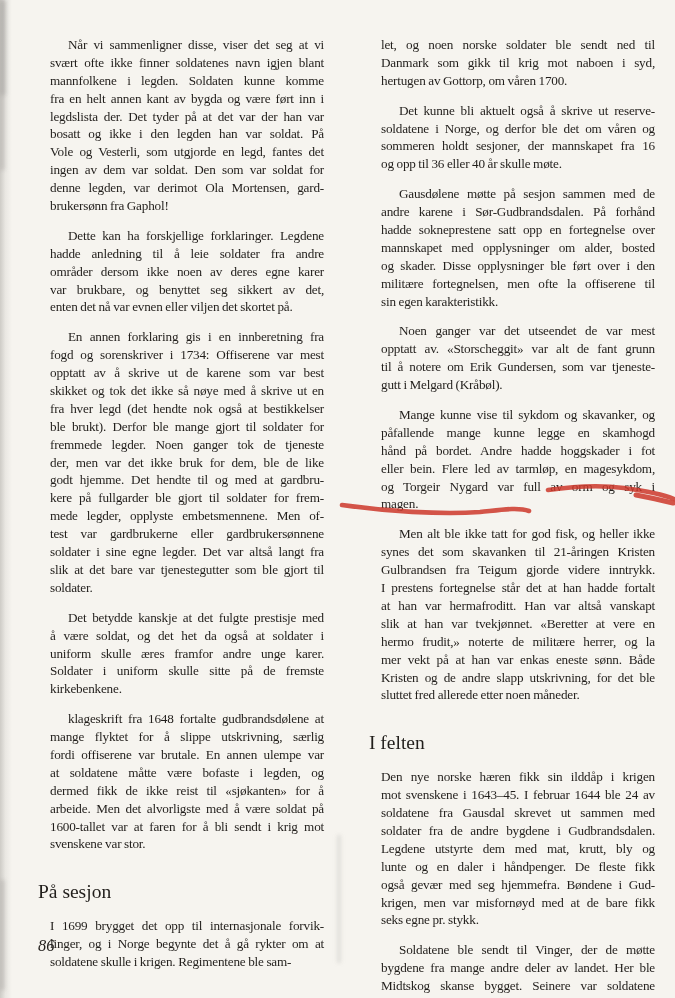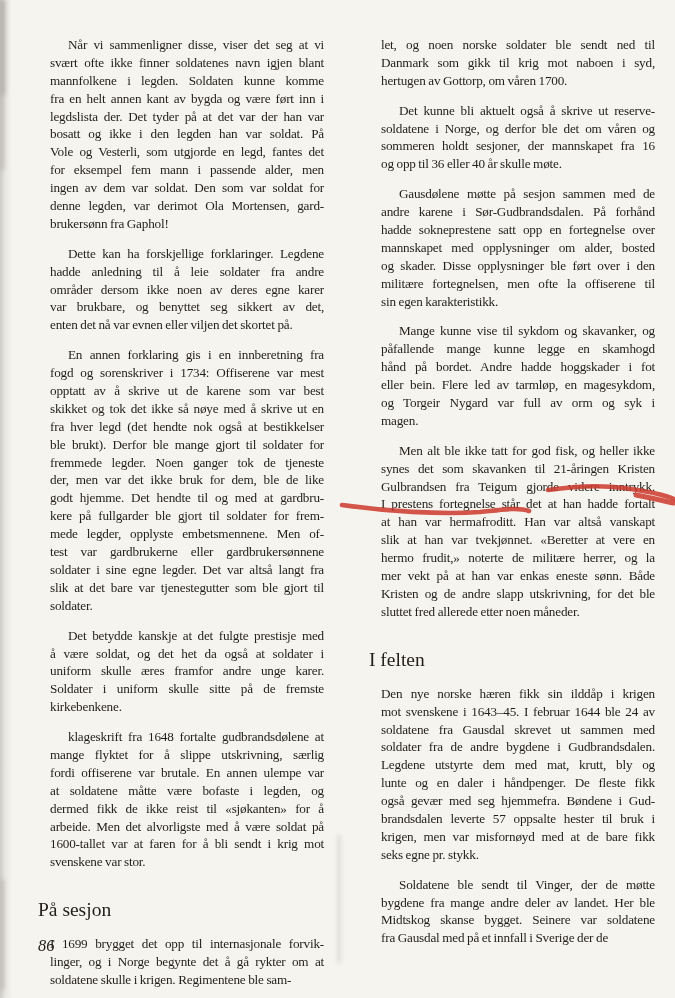--- a/index.html
+++ b/index.html
@@ -71,21 +71,20 @@
 
   <div class="col col-left" id="col-left">
       <div class="para indent">
         <div class="line">Når vi sammenligner disse, viser det seg at vi</div>
         <div class="line">svært ofte ikke finner soldatenes navn igjen blant</div>
         <div class="line">mannfolkene i legden. Soldaten kunne komme</div>
         <div class="line">fra en helt annen kant av bygda og være ført inn i</div>
         <div class="line">legdslista der. Det tyder på at det var der han var</div>
         <div class="line">bosatt og ikke i den legden han var soldat. På</div>
         <div class="line">Vole og Vesterli, som utgjorde en legd, fantes det</div>
-        <div class="line">for eksempel fem mann i passende alder, men</div>
         <div class="line">ingen av dem var soldat. Den som var soldat for</div>
         <div class="line">denne legden, var derimot Ola Mortensen, gard-</div>
         <div class="line last">brukersønn fra Gaphol!</div>
       </div>
       <div class="para indent">
         <div class="line">Dette kan ha forskjellige forklaringer. Legdene</div>
         <div class="line">hadde anledning til å leie soldater fra andre</div>
         <div class="line">områder dersom ikke noen av deres egne karer</div>
         <div class="line">var brukbare, og benyttet seg sikkert av det,</div>
         <div class="line last">enten det nå var evnen eller viljen det skortet på.</div>
@@ -146,20 +145,26 @@
       <div class="para indent">
         <div class="line">Gausdølene møtte på sesjon sammen med de</div>
         <div class="line">andre karene i Sør-Gudbrandsdalen. På forhånd</div>
         <div class="line">hadde sokneprestene satt opp en fortegnelse over</div>
         <div class="line">mannskapet med opplysninger om alder, bosted</div>
         <div class="line">og skader. Disse opplysninger ble ført over i den</div>
         <div class="line">militære fortegnelsen, men ofte la offiserene til</div>
         <div class="line last">sin egen karakteristikk.</div>
       </div>
       <div class="para indent">
+        <div class="line">Noen ganger var det utseendet de var mest</div>
+        <div class="line">opptatt av. «Storscheggit» var alt de fant grunn</div>
+        <div class="line">til å notere om Erik Gundersen, som var tjeneste-</div>
+        <div class="line last">gutt i Melgard (Kråbøl).</div>
+      </div>
+      <div class="para indent">
         <div class="line">Mange kunne vise til sykdom og skavanker, og</div>
         <div class="line">påfallende mange kunne legge en skamhogd</div>
         <div class="line">hånd på bordet. Andre hadde hoggskader i fot</div>
         <div class="line">eller bein. Flere led av tarmløp, en magesykdom,</div>
         <div class="line">og Torgeir Nygard var full av orm og syk i</div>
         <div class="line last">magen.</div>
       </div>
       <div class="para indent">
         <div class="line">Men alt ble ikke tatt for god fisk, og heller ikke</div>
         <div class="line">synes det som skavanken til 21-åringen Kristen</div>
@@ -174,21 +179,20 @@
       </div>
       <div class="heading">I felten</div>
       <div class="para">
         <div class="line">Den nye norske hæren fikk sin ilddåp i krigen</div>
         <div class="line">mot svenskene i 1643–45. I februar 1644 ble 24 av</div>
         <div class="line">soldatene fra Gausdal skrevet ut sammen med</div>
         <div class="line">soldater fra de andre bygdene i Gudbrandsdalen.</div>
         <div class="line">Legdene utstyrte dem med mat, krutt, bly og</div>
         <div class="line">lunte og en daler i håndpenger. De fleste fikk</div>
         <div class="line">også gevær med seg hjemmefra. Bøndene i Gud-</div>
-        <div class="line">brandsdalen leverte 57 oppsalte hester til bruk i</div>
         <div class="line">krigen, men var misfornøyd med at de bare fikk</div>
         <div class="line last">seks egne pr. stykk.</div>
       </div>
       <div class="para indent">
         <div class="line">Soldatene ble sendt til Vinger, der de møtte</div>
         <div class="line">bygdene fra mange andre deler av landet. Her ble</div>
         <div class="line">Midtskog skanse bygget. Seinere var soldatene</div>
         <div class="line last">fra Gausdal med på et innfall i Sverige der de</div>
       </div>
     </div>

